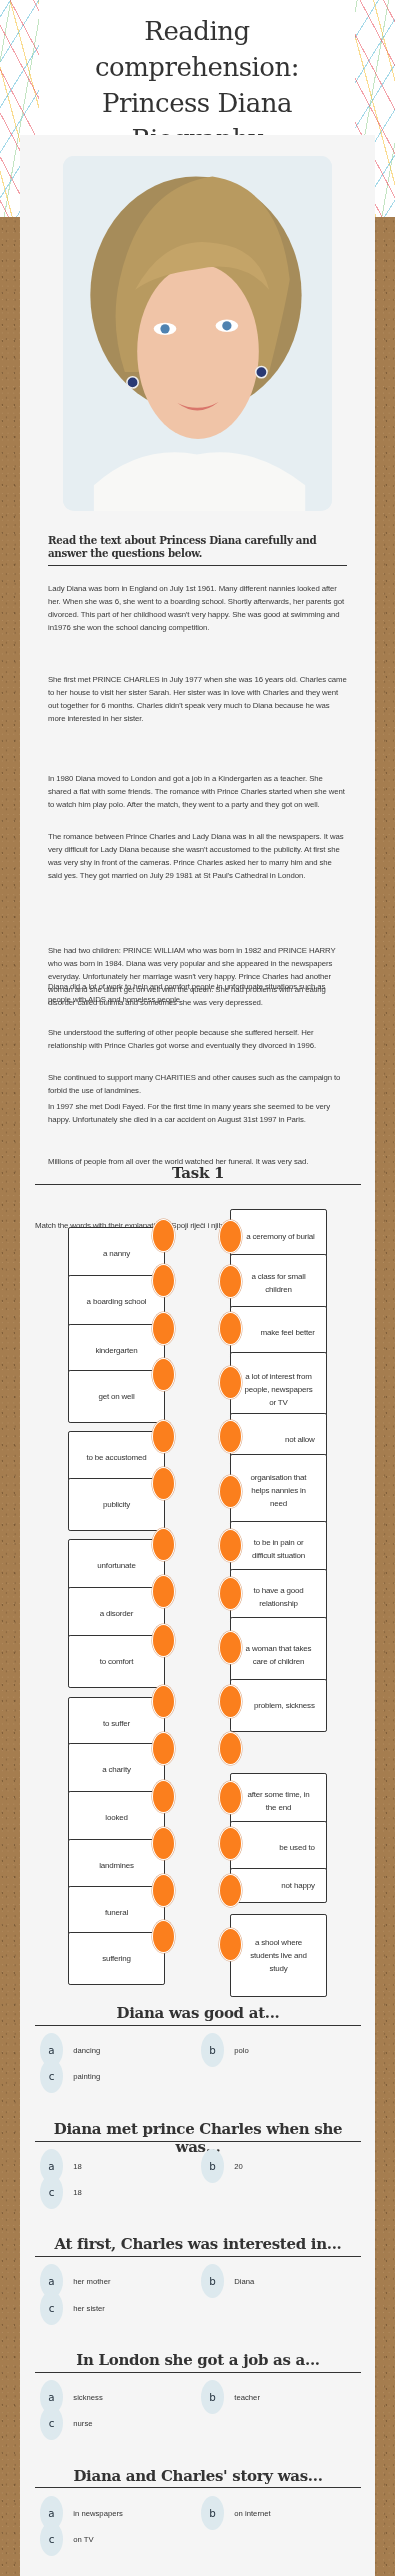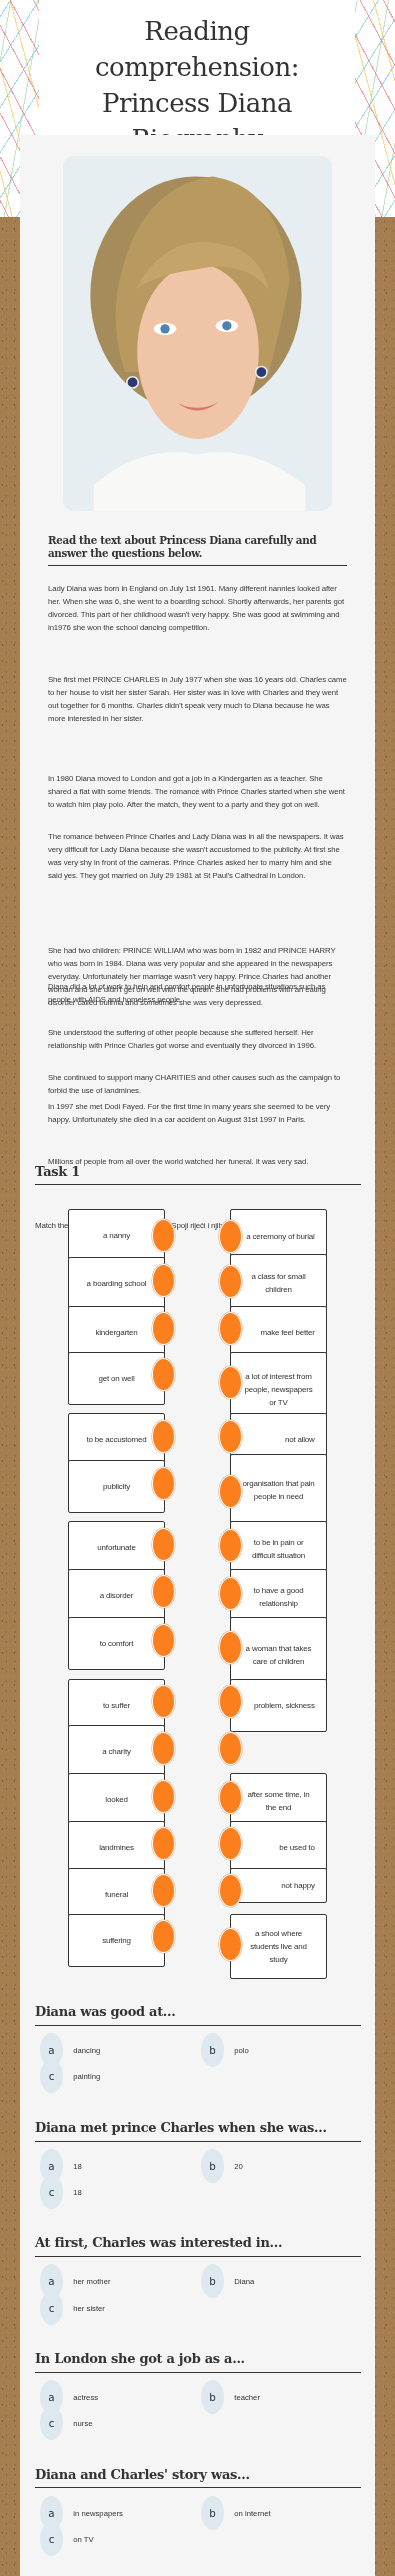--- a/index.html
+++ b/index.html
@@ -66,40 +66,41 @@
   }
   .story {
     position: absolute; left: 48px; width: 299px;
     font-size: 7.8px; line-height: 13px; color: #3a3a3a;
     letter-spacing: -0.1px;
   }
 
   
   .section-title {
     position: absolute; left: 35px; width: 326px;
-    font-family: "DejaVu Serif", serif; font-size: 13px; color: #333;
+    font-family: "DejaVu Serif", serif; font-size: 15px; color: #333;
     letter-spacing: -0.3px;
+    text-align: center;
   }
   .section-rule {
     position: absolute; left: 35px; width: 326px; height: 0.5px; background: #333;
   }
   .instruction {
     position: absolute; left: 35px; width: 330px;
     font-size: 8px; color: #3a3a3a; letter-spacing: -0.2px;
   }
 
   
   .match-card {
     position: absolute; width: 97px;
     background: #fff; border: 0.5px solid #333; border-radius: 2.1px;
     display: flex; align-items: center; justify-content: center;
     text-align: center; font-size: 8px; line-height: 13px; color: #333;
     padding: 0 11.3px; letter-spacing: -0.2px;
   }
-  .match-card.left { left: 68px; height: 53px; }
+  .match-card.left { left: 68px; height: 53px; margin-top: 18px; }
   .match-card.right { left: 230px; justify-content: flex-end; }
   .dot {
     position: absolute; width: 23px; height: 33px; border-radius: 50%;
     background: #fb7f1d; border: 1px solid #fff;
     box-shadow: 0 0 0 0.5px #d9a17a;
   }
 
   
   .option {
     position: absolute; display: flex; align-items: center;
@@ -213,21 +214,21 @@
 <div class="match-card right" style="top:1306px;height:53px">
     <span>make feel better</span>
   </div>
 <div class="match-card right" style="top:1352px;height:75px">
     <span>a lot of interest from people, newspapers or TV</span>
   </div>
 <div class="match-card right" style="top:1413px;height:53px">
     <span>not allow</span>
   </div>
 <div class="match-card right" style="top:1454px;height:72px">
-    <span>organisation that pain people in need</span>
+    <span>organisation that helps nannies in need</span>
   </div>
 <div class="match-card right" style="top:1521px;height:56px">
     <span>to be in pain or difficult situation</span>
   </div>
 <div class="match-card right" style="top:1569px;height:55px">
     <span>to have a good relationship</span>
   </div>
 <div class="match-card right" style="top:1617px;height:75px">
     <span>a woman that takes care of children</span>
   </div>
@@ -239,21 +240,21 @@
   </div>
 <div class="match-card right" style="top:1773px;height:56px">
     <span>after some time, in the end</span>
   </div>
 <div class="match-card right" style="top:1821px;height:53px">
     <span>be used to</span>
   </div>
 <div class="match-card right" style="top:1868px;height:35px">
     <span>not happy</span>
   </div>
-<div class="match-card right" style="top:1914px;height:65px">
+<div class="match-card right" style="top:1914px;height:83px">
     <span>a shool where students live and study</span>
   </div>
 
 <div class="dot" style="left:152px;top:1219px"></div>
 <div class="dot" style="left:152px;top:1264px"></div>
 <div class="dot" style="left:152px;top:1312px"></div>
 <div class="dot" style="left:152px;top:1358px"></div>
 <div class="dot" style="left:152px;top:1420px"></div>
 <div class="dot" style="left:152px;top:1467px"></div>
 <div class="dot" style="left:152px;top:1528px"></div>
@@ -324,21 +325,21 @@
   </div>
 <div class="option" style="left:40px;top:2291px">
     <span class="opt-bullet">c</span>
     <span>her sister</span>
   </div>
 
 <h3 class="section-title" style="top:2351px">In London she got a job as a...</h3>
 <div class="section-rule" style="top:2372px"></div>
 <div class="option" style="left:40px;top:2380px">
     <span class="opt-bullet">a</span>
-    <span>actress</span>
+    <span>sickness</span>
   </div>
 <div class="option" style="left:201px;top:2380px">
     <span class="opt-bullet">b</span>
     <span>teacher</span>
   </div>
 <div class="option" style="left:40px;top:2406px">
     <span class="opt-bullet">c</span>
     <span>nurse</span>
   </div>
 

